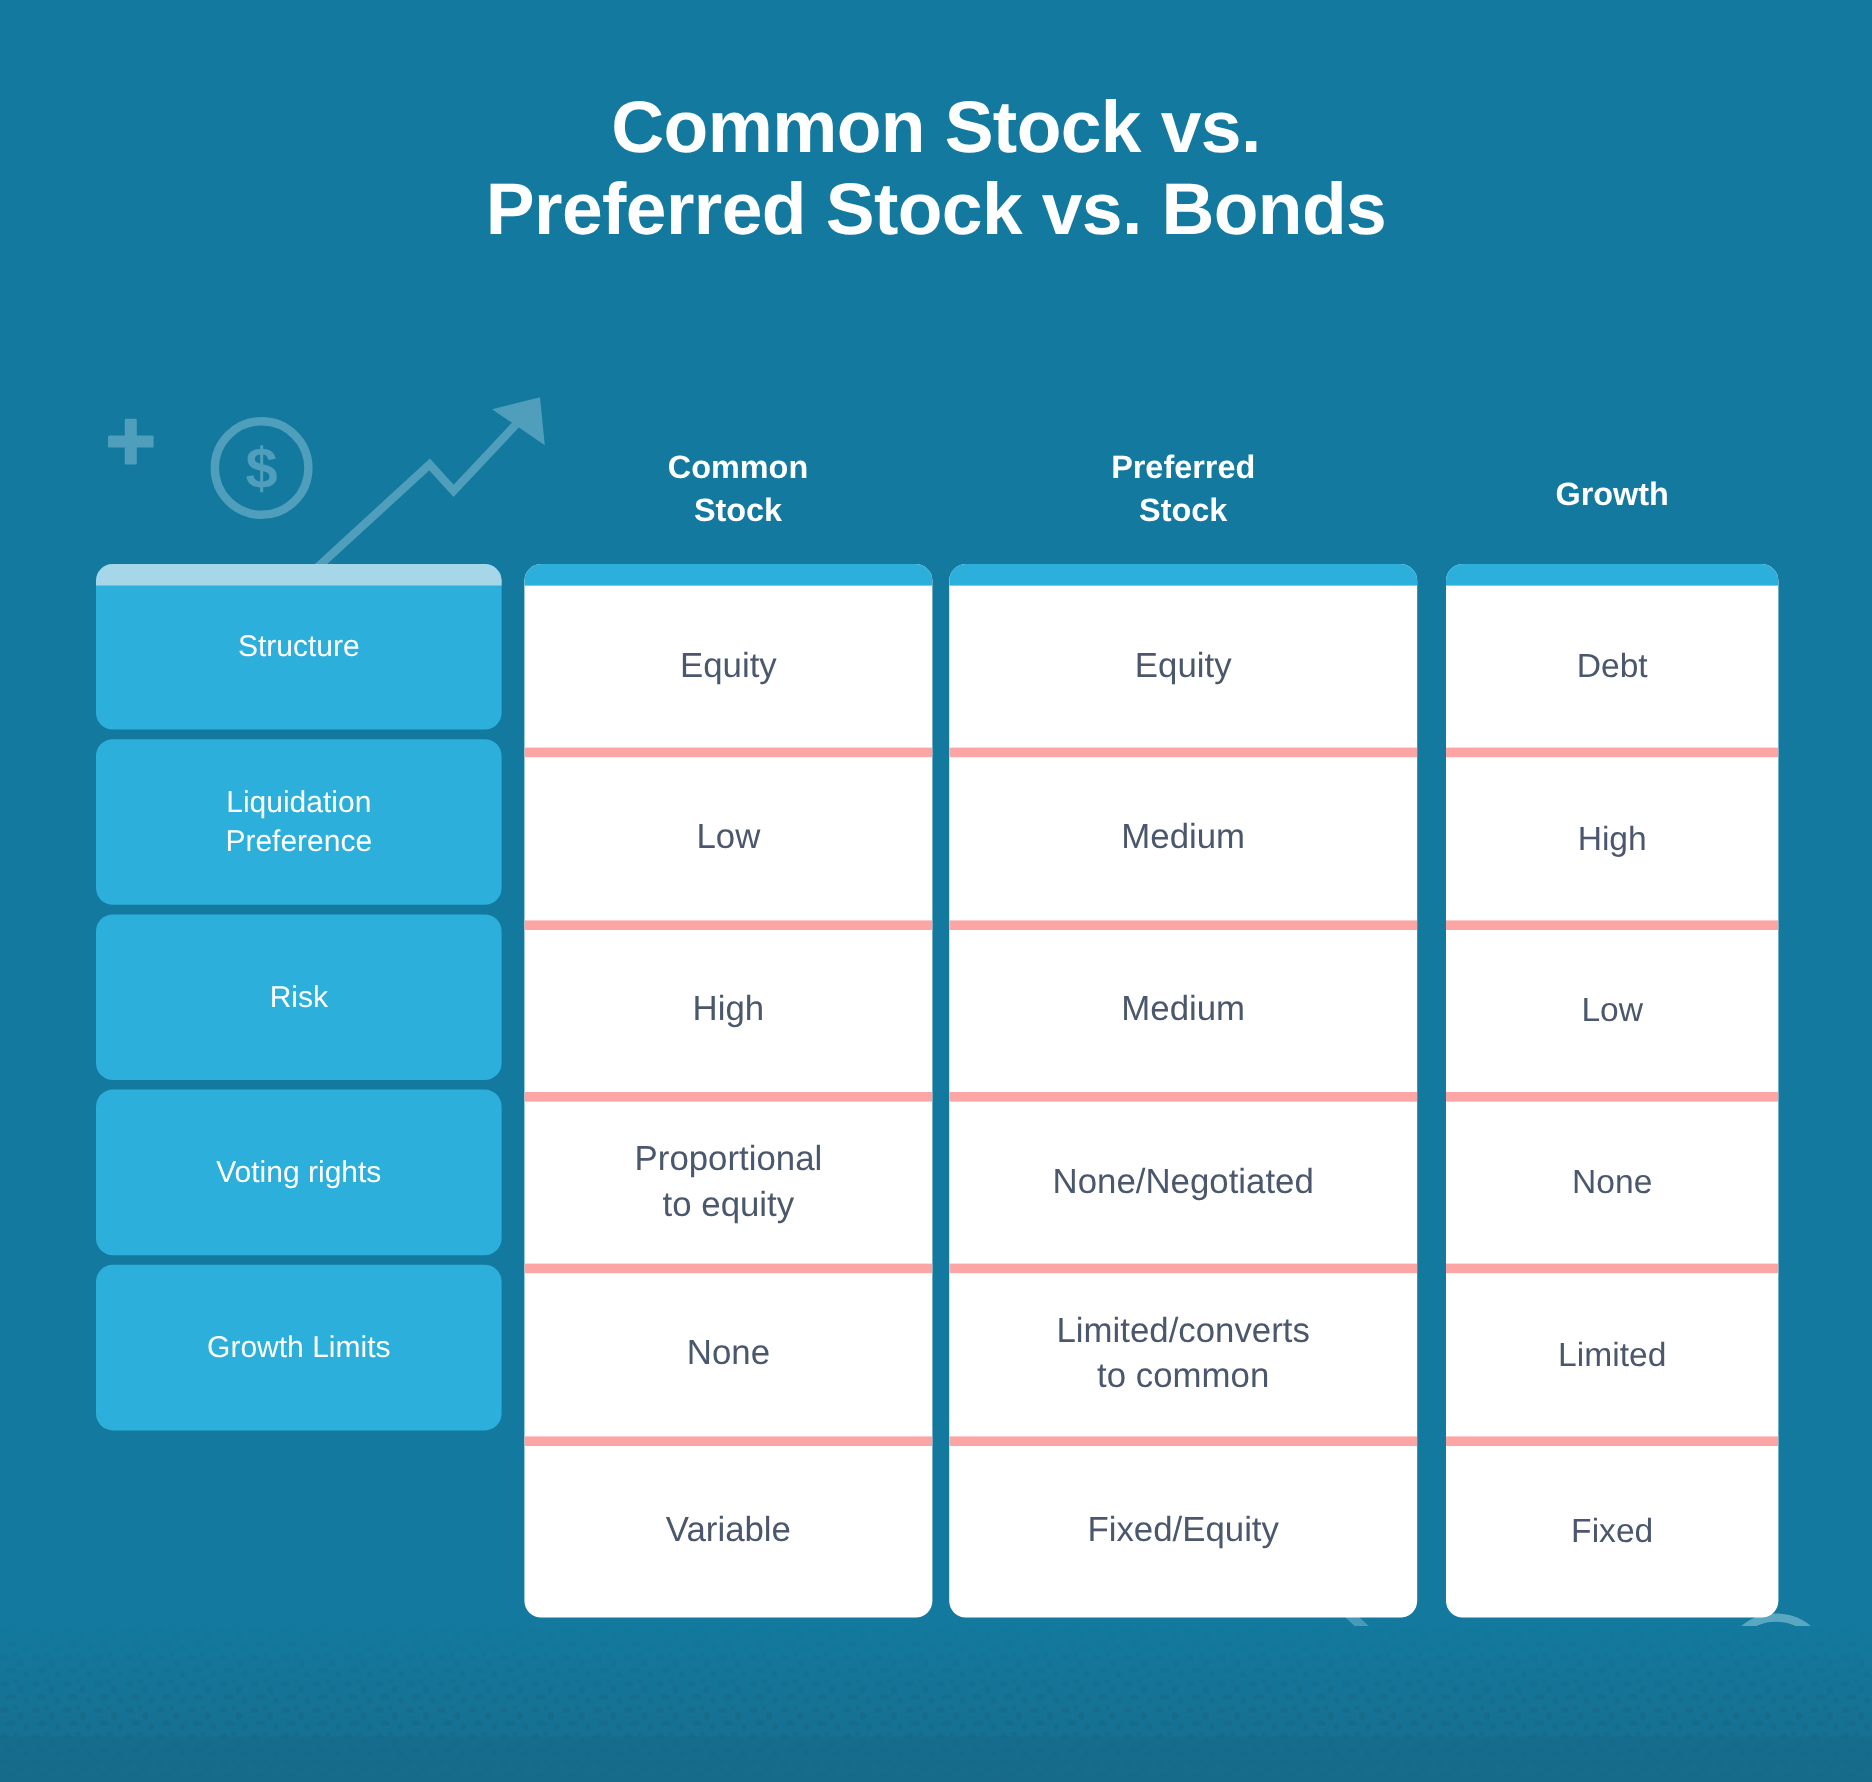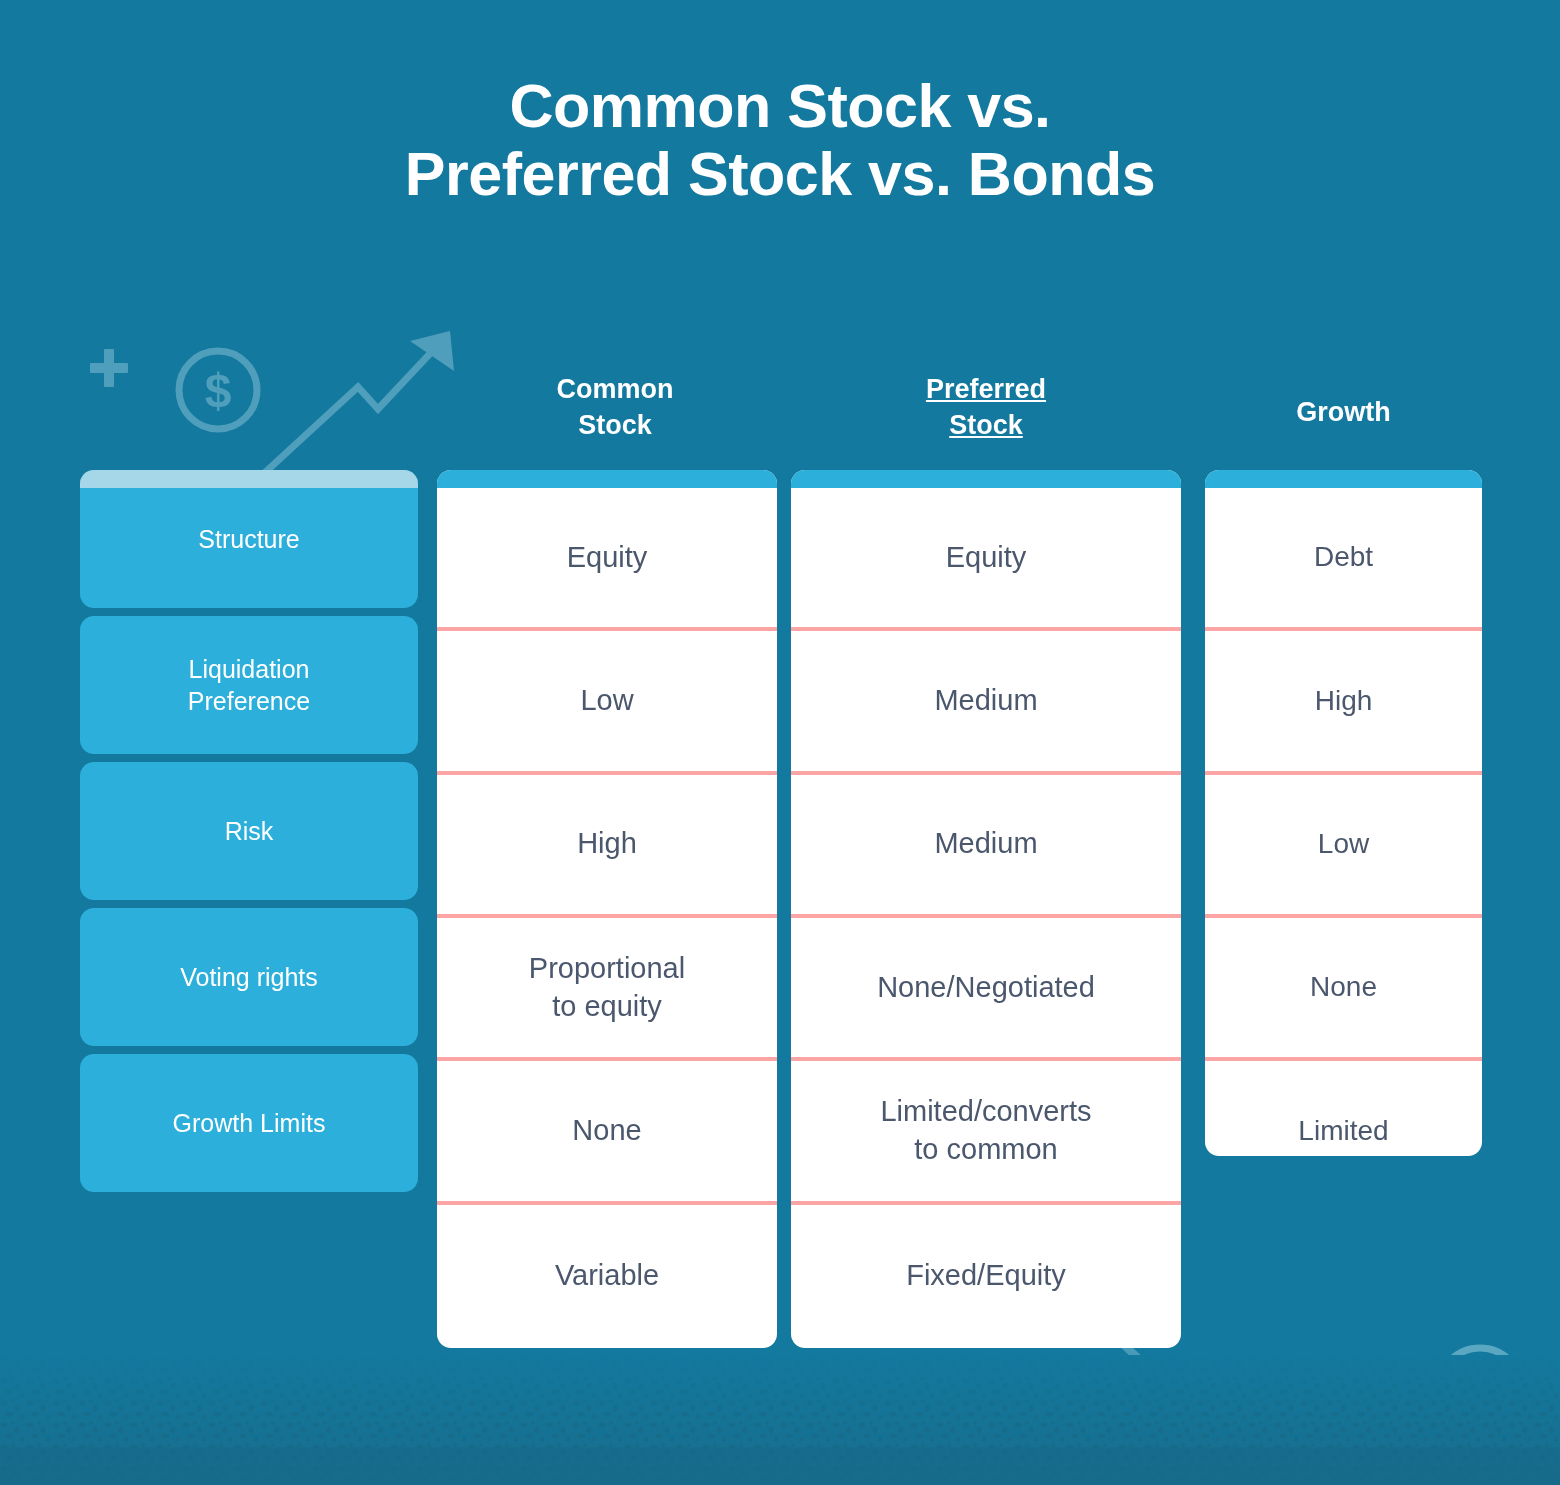--- a/index.html
+++ b/index.html
@@ -65,21 +65,21 @@
   
   .col-head {
     position: absolute;
     color: #ffffff;
     font-size: 27px;
     font-weight: 700;
     line-height: 1.34;
     text-align: center;
   }
   .col-head.h-common   { left: 445px;  top: 371px; width: 340px; }
-  .col-head.h-preferred{ left: 791px;  top: 371px; width: 390px; text-decoration: underline; }
+  .col-head.h-preferred{ left: 791px;  top: 371px; width: 390px; }
   .col-head.h-bonds    { left: 1205px; top: 394px; width: 277px; }
 
   
   .labels {
     position: absolute;
     left: 80px;
     top: 470px;
     width: 338px;
   }
   .pill {
@@ -118,33 +118,33 @@
   }
   .card::before {
     content: "";
     position: absolute;
     left: 0; right: 0; top: 0;
     height: 18px;
     background: #2cafda;
   }
   .card.c-common    { left: 437px;  width: 340px; height: 878px; }
   .card.c-preferred { left: 791px;  width: 390px; height: 878px; }
-  .card.c-bonds     { left: 1205px; width: 277px; height: 686px; }
+  .card.c-bonds     { left: 1205px; width: 277px; height: 878px; }
 
   .cell {
     height: 143.33px;
     display: flex;
     align-items: center;
     justify-content: center;
     text-align: center;
     color: #4b576c;
     font-size: 29px;
     line-height: 1.3;
     padding: 0 18px;
-    border-bottom: 4px solid #fca5a5;
+    border-bottom: 8px solid #fca5a5;
   }
   .cell.last { border-bottom: none; }
 
   .card.c-bonds .cell { font-size: 28px; }
 </style>
 </head>
 <body>
 
 <div class="deco-layer">
 

